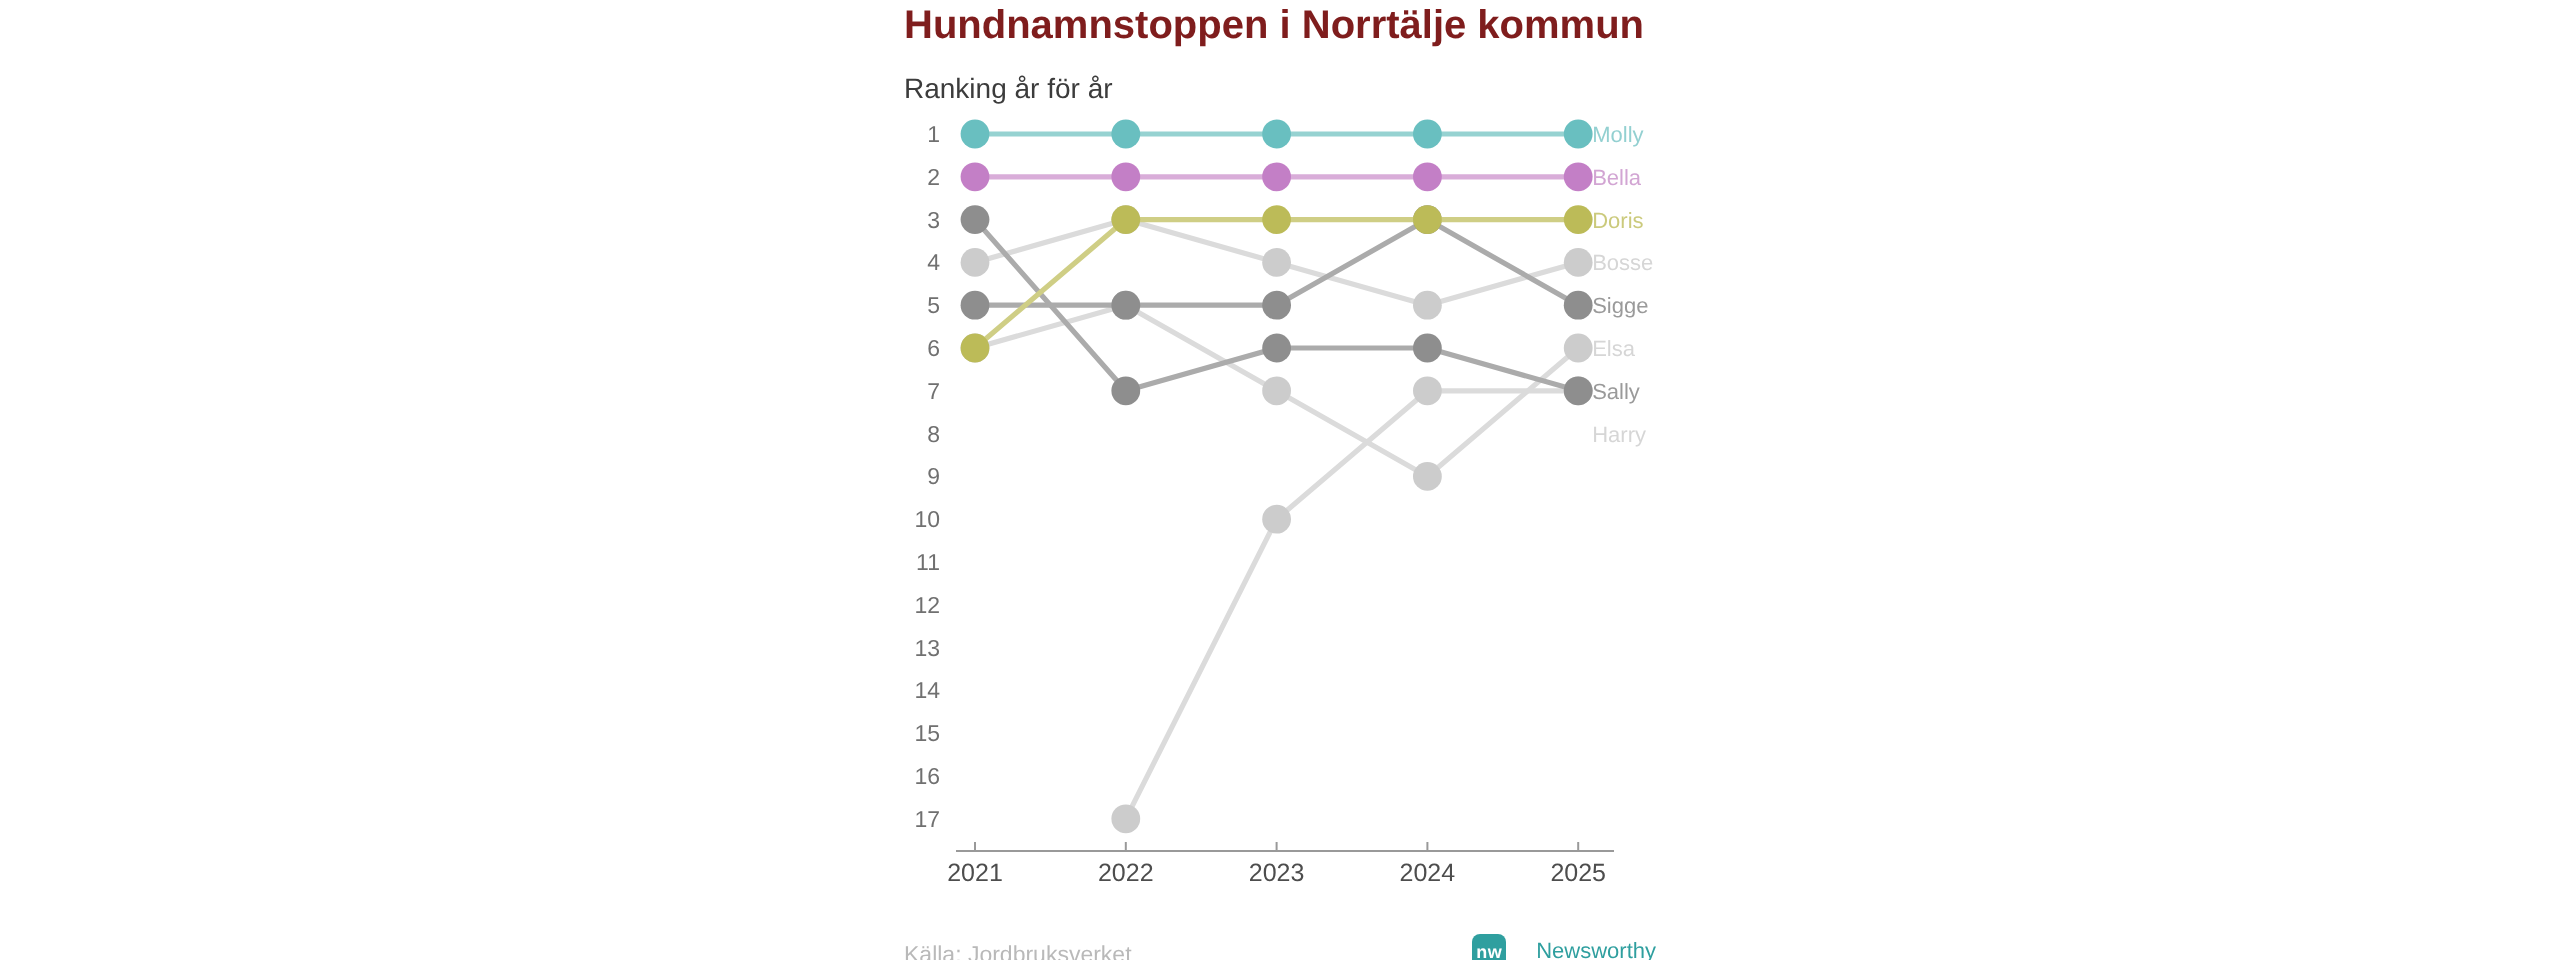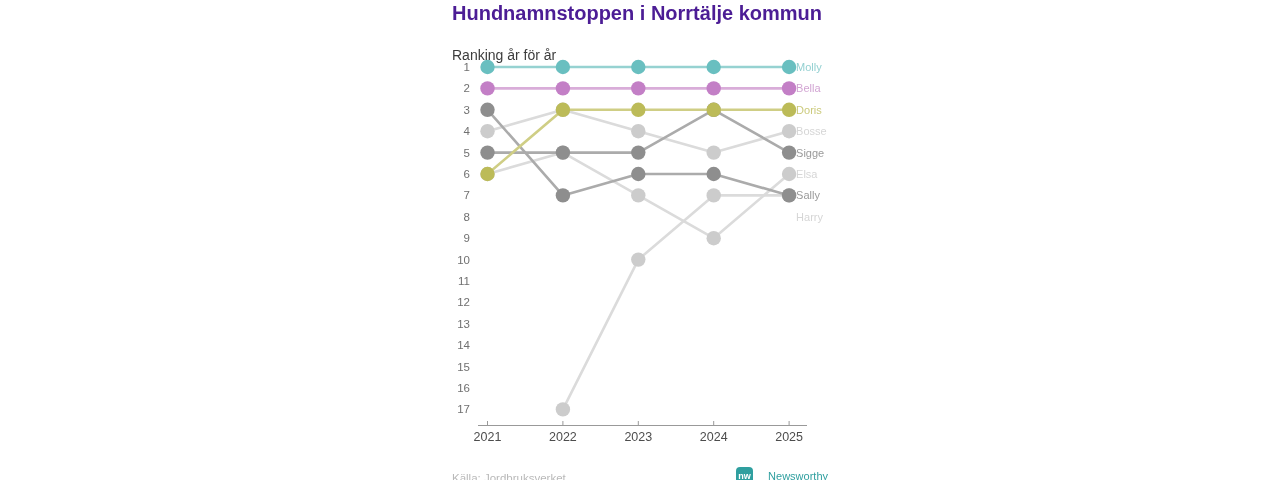--- a/index.html
+++ b/index.html
@@ -1,21 +1,21 @@
 <!DOCTYPE html>
 <html><head>
 <meta charset="utf-8">
 <style>
   * { margin: 0; padding: 0; box-sizing: border-box; }
   html, body { width: 1280px; height: 480px; background: #ffffff; overflow: hidden; }
   body { font-family: "Liberation Sans", "DejaVu Sans", sans-serif; position: relative; }
   .canvas { position: absolute; inset: 0; width: 1280px; height: 480px; }
   .chart-header { position: absolute; left: 452px; top: 2px; }
-  .chart-title { font-size: 20px; font-weight: 700; color: #4c1d95; letter-spacing: 0; }
-  .chart-subtitle { font-size: 14px; color: #3c3c3c; margin-top: 22px; }
+  .chart-title { font-size: 20px; font-weight: 700; color: #7f1d1d; letter-spacing: 0; }
+  .chart-subtitle { font-size: 14px; color: #3c3c3c; margin-top: 11px; }
   svg.bump { position: absolute; left: 0; top: 0; }
   .chart-footer { position: absolute; left: 452px; right: 452px; top: 464px; height: 20px;
                   display: flex; justify-content: space-between; align-items: flex-end; }
   .source-label { font-size: 11.5px; color: #b9b9b9; }
   .brand { display: flex; align-items: center; gap: 15px; }
   .brand-icon { width: 17px; height: 17px; border-radius: 4px; position: relative;
                 display: flex; align-items: center; justify-content: center; }
   .brand-icon span { color: #ffffff; font-size: 9px; font-weight: 700; letter-spacing: 0.2px; }
   .brand-icon::after { content: ""; position: absolute; left: 2px; bottom: -3px;
                        border-left: 4px solid transparent; border-right: 0 solid transparent;

